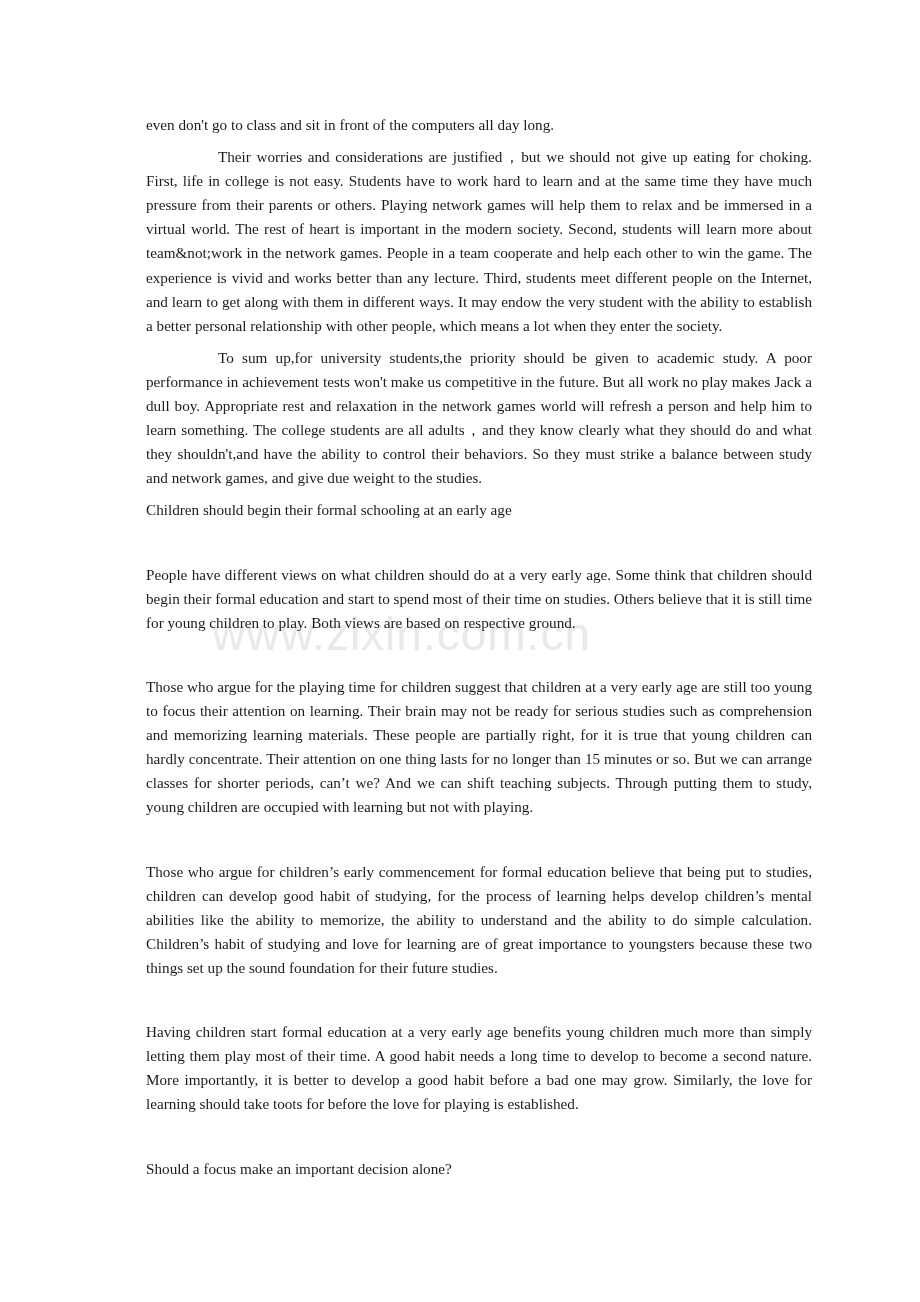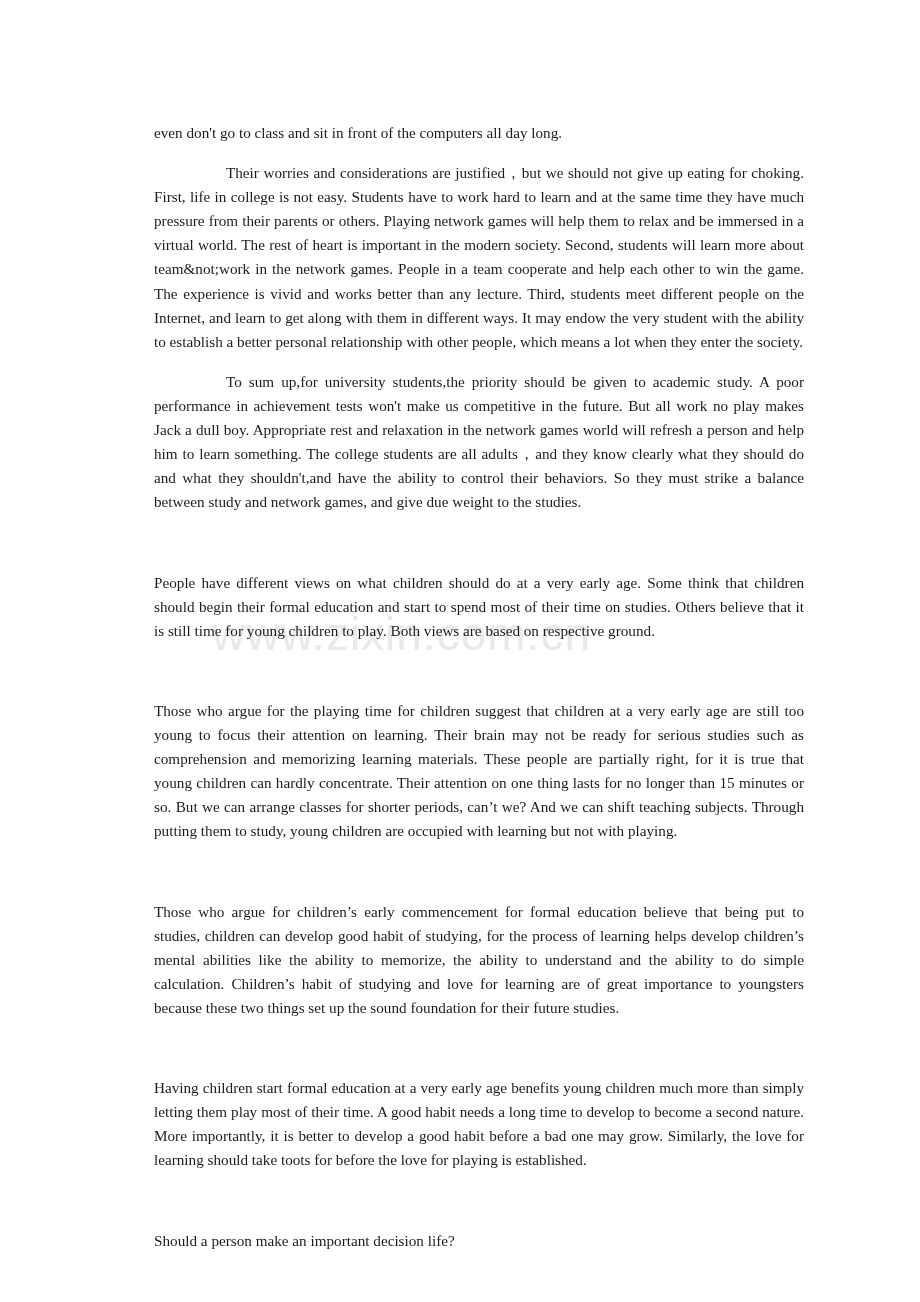--- a/index.html
+++ b/index.html
@@ -23,21 +23,21 @@
     width: 682px;
     font-family: "Liberation Serif", "DejaVu Serif", serif;
     font-size: 15.2px;
     line-height: 24.1px;
     color: #1b1b1b;
     text-align: justify;
     text-justify: inter-word;
     -webkit-font-smoothing: antialiased;
   }
   .para {
-    margin: 16px;
+    margin: 8px;
     text-align: justify;
     text-justify: inter-word;
     white-space: pre-wrap;
   }
   
   .indent-tab {
     text-indent: 72px;
   }
   
   .plain {
@@ -75,35 +75,36 @@
   <div class="watermark">www.zixin.com.cn</div>
 
   <div class="content">
 
     <p class="para plain block">even don't go to class and sit in front of the computers all day long.</p>
 
     <p class="para indent-tab block">Their worries and considerations are justified，but we should not give up eating for choking. First, life in college is not easy. Students have to work hard to learn and at the same time they have much pressure from their parents or others. Playing network games will help them to relax and be immersed in a virtual world. The rest of heart is important in the modern society. Second, students will learn more about team&amp;not;work in the network games. People in a team cooperate and help each other to win the game. The experience is vivid and works better than any lecture. Third, students meet different people on the Internet, and learn to get along with them in different ways. It may endow the very student with the ability to establish a better personal relationship with other people, which means a lot when they enter the society.</p>
 
     <p class="para indent-tab block">To sum up,for university students,the priority should be given to academic study. A poor performance in achievement tests won't make us competitive in the future. But all work no play makes Jack a dull boy. Appropriate rest and relaxation in the network games world will refresh a person and help him to learn something. The college students are all adults，and they know clearly what they should do and what they shouldn't,and have the ability to control their behaviors. So they must strike a balance between study and network games, and give due weight to the studies.</p>
 
+    <p class="para plain block">Children should begin their formal schooling at an early age</p>
 
     <span class="spacer-line"></span>
 
     <p class="para block">People have different views on what children should do at a very early age. Some think that children should begin their formal education and start to spend most of their time on studies. Others believe that it is still time for young children to play. Both views are based on respective ground.</p>
 
     <span class="spacer-line"></span>
 
     <p class="para block">Those who argue for the playing time for children suggest that children at a very early age are still too young to focus their attention on learning. Their brain may not be ready for serious studies such as comprehension and memorizing learning materials. These people are partially right, for it is true that young children can hardly concentrate. Their attention on one thing lasts for no longer than 15 minutes or so. But we can arrange classes for shorter periods, can’t we? And we can shift teaching subjects. Through putting them to study, young children are occupied with learning but not with playing.</p>
 
     <span class="spacer-line"></span>
 
     <p class="para block">Those who argue for children’s early commencement for formal education believe that being put to studies, children can develop good habit of studying, for the process of learning helps develop children’s mental abilities like the ability to memorize, the ability to understand and the ability to do simple calculation. Children’s habit of studying and love for learning are of great importance to youngsters because these two things set up the sound foundation for their future studies.</p>
 
     <span class="spacer-line"></span>
 
     <p class="para block">Having children start formal education at a very early age benefits young children much more than simply letting them play most of their time. A good habit needs a long time to develop to become a second nature. More importantly, it is better to develop a good habit before a bad one may grow. Similarly, the love for learning should take toots for before the love for playing is established.</p>
 
     <span class="spacer-line"></span>
 
-    <p class="para plain block">Should a person make an important decision life?</p>
+    <p class="para plain block">Should a focus make an important decision alone?</p>
 
   </div>
 </div>
 
 </body></html>

